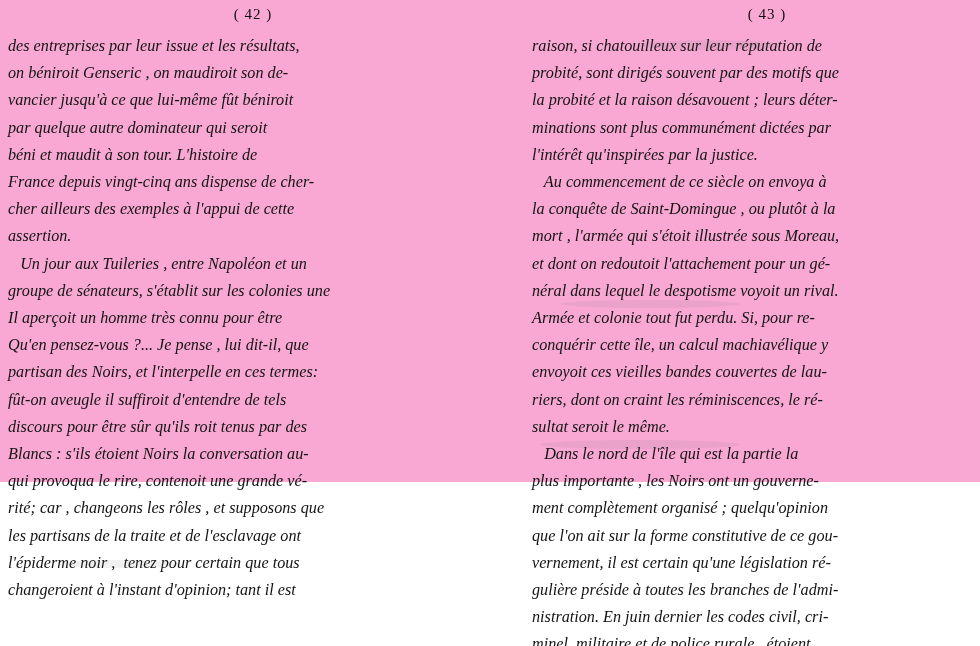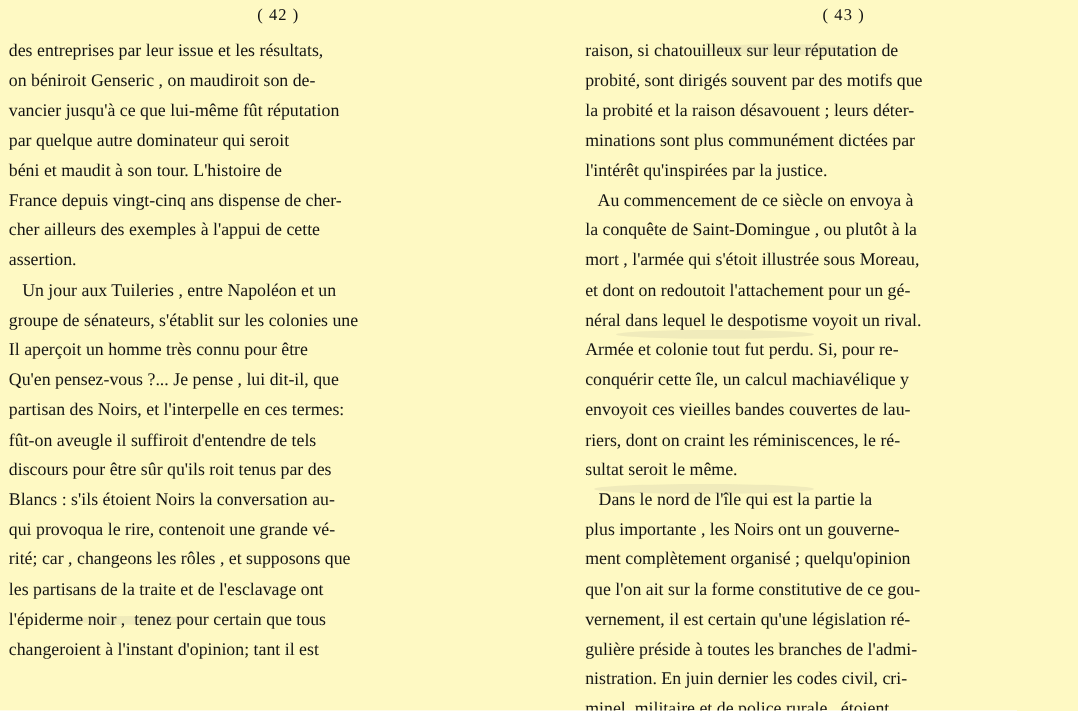--- a/index.html
+++ b/index.html
@@ -10,22 +10,22 @@
   body {
     width: 980px;
     height: 646px;
     overflow: hidden;
     font-family: "Liberation Serif", serif;
     color: #111111;
   }
   #page {
     position: relative;
     width: 980px;
-    height: 646px;
-    background: #fef9c3;
+    height: 482px;
+    background: #f9a8d4;
   }
   .column {
     position: absolute;
     top: 0;
     width: 460px;
     height: 646px;
   }
   #col-left { left: 8px; }
   #col-right { left: 532px; }
 
@@ -41,20 +41,21 @@
 
   .body-text {
     font-size: 16.2px;
     line-height: 27.2px;
     text-align: justify;
     color: #131313;
   }
   .line {
     display: block;
     white-space: pre;
+    font-style: italic;
   }
   
   .smudge {
     position: absolute;
     background: rgba(120,120,120,0.10);
     border-radius: 50%;
     pointer-events: none;
   }
   .col-inner {
     position: relative;
@@ -63,21 +64,21 @@
 </head>
 <body>
 
 <div id="page">
 
   <div class="column" id="col-left">
     <div class="page-number">( 42 )</div>
     <div class="body-text col-inner">
       <span class="line">des entreprises par leur issue et les résultats,</span>
       <span class="line">on béniroit Genseric , on maudiroit son de-</span>
-      <span class="line">vancier jusqu'à ce que lui-même fût réputation</span>
+      <span class="line">vancier jusqu'à ce que lui-même fût béniroit</span>
       <span class="line">par quelque autre dominateur qui seroit</span>
       <span class="line">béni et maudit à son tour. L'histoire de</span>
       <span class="line">France depuis vingt-cinq ans dispense de cher-</span>
       <span class="line">cher ailleurs des exemples à l'appui de cette</span>
       <span class="line">assertion.</span>
       <span class="line">   Un jour aux Tuileries , entre Napoléon et un</span>
       <span class="line">groupe de sénateurs, s'établit sur les colonies une</span>
       <span class="line">Il aperçoit un homme très connu pour être</span>
       <span class="line">Qu'en pensez-vous ?... Je pense , lui dit-il, que</span>
       <span class="line">partisan des Noirs, et l'interpelle en ces termes:</span>

